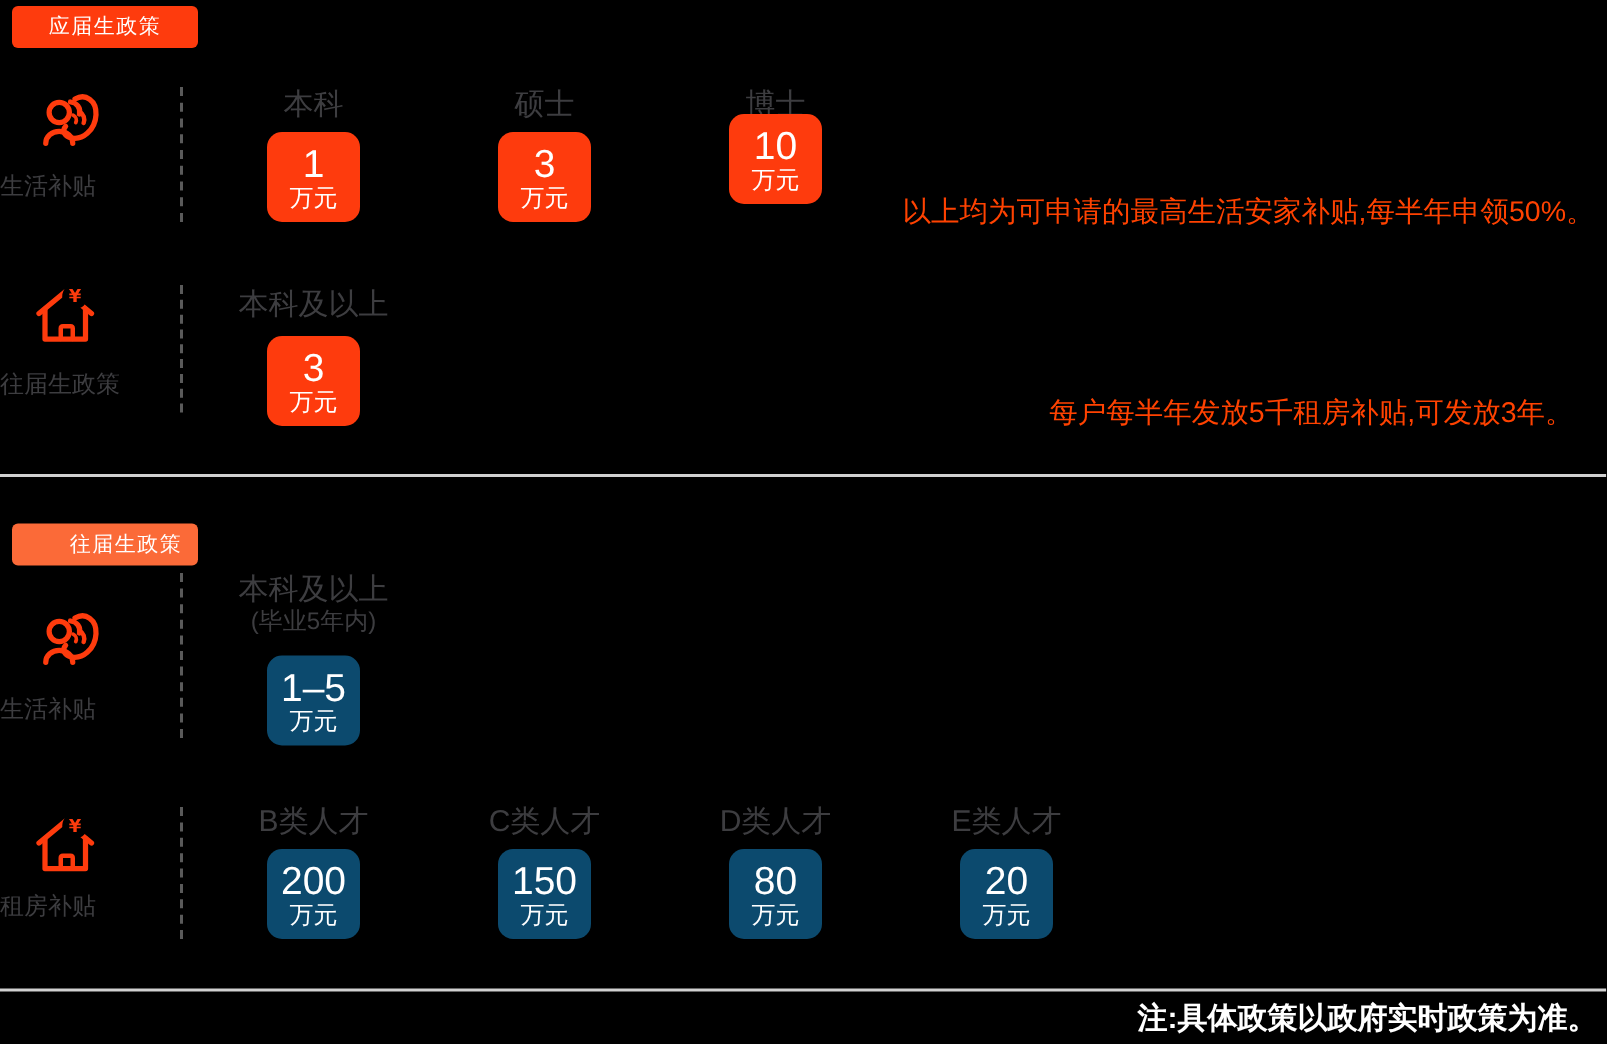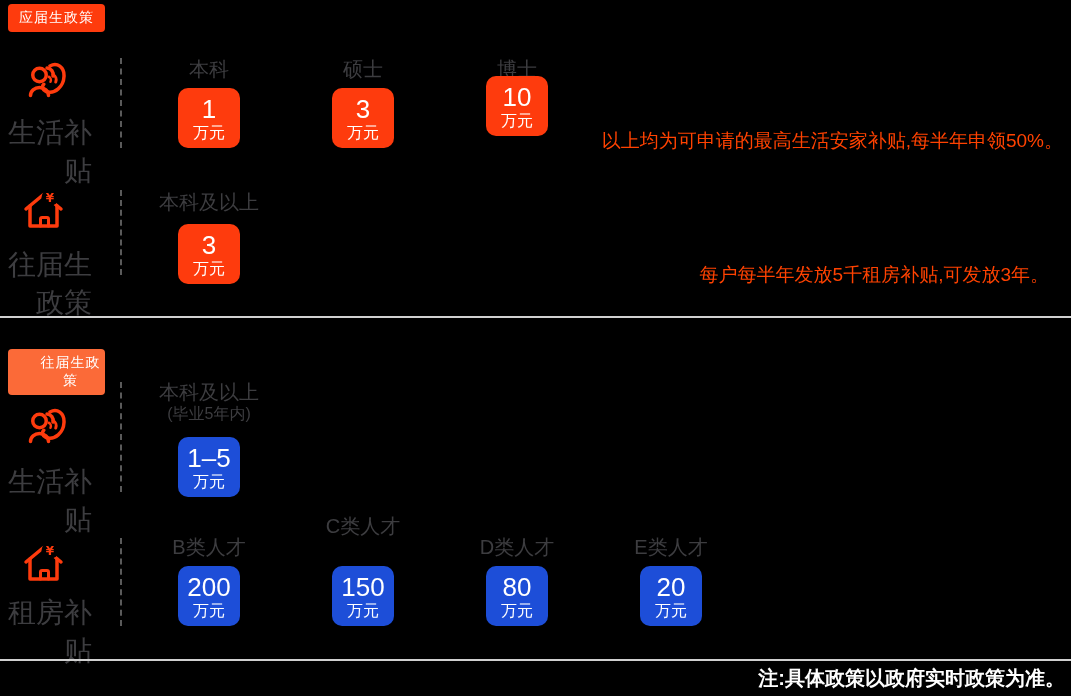--- a/index.html
+++ b/index.html
@@ -1,42 +1,42 @@
 <!DOCTYPE html>
 <html><head>
 <meta charset="utf-8">
 <style>
   html,body{margin:0;padding:0;background:#000;}
   .canvas{
     position:relative;width:1071px;height:696px;background:#000000;
     font-family:"Liberation Sans","DejaVu Sans",sans-serif;overflow:hidden;
   }
   .badge{
-    position:absolute;left:8px;width:97px;box-sizing:border-box;
+    position:absolute;left:8px;width:124px;box-sizing:border-box;
     text-align:center;padding:5px 0;border-radius:4px;
     color:#ffffff;font-size:14px;letter-spacing:1px;
   }
   .badge-red{background:#fe3b0d;}
   .badge-orange{background:#fb6a38;padding-left:28px;}
   .row-label{
-    position:absolute;left:0;width:92px;text-align:right;
-    font-size:28px;font-weight:500;color:#3d3d40;
+    position:absolute;left:0;width:92px;text-align:left;
+    font-size:16px;font-weight:500;color:#3d3d40;
   }
   .col-header{
     position:absolute;width:124px;text-align:center;
     font-size:20px;font-weight:500;color:#3d3d40;
   }
   .col-subheader{font-size:16px;font-weight:400;}
   .value-box{
     position:absolute;width:62px;height:60px;border-radius:10px;
     display:flex;flex-direction:column;align-items:center;justify-content:center;
     color:#ffffff;
   }
   .box-red{background:#fe3b0d;}
-  .box-orange{background:#1d4ed8;}
+  .box-orange{background:#0c4a6e;}
   .value-box .v{font-size:26px;line-height:28px;}
   .value-box .u{font-size:16px;line-height:19px;}
   .dash{position:absolute;left:120px;width:0;border-left:2px dashed #5a5a5a;}
   .divider{position:absolute;left:0;width:1071px;height:1.5px;background:#d0d0d0;}
   .note{position:absolute;font-size:19px;color:#ff4200;white-space:nowrap;}
   .footer-note{position:absolute;font-size:20px;font-weight:700;color:#ffffff;white-space:nowrap;}
   .icon-wrap{position:absolute;display:block;}
 </style>
 </head>
 <body>
@@ -127,21 +127,21 @@
       <path d="M18 36 L18 76 L72 76 L72 36" stroke="#fe3b0d" stroke-width="7" stroke-linecap="round" stroke-linejoin="round"></path>
       <circle cx="58" cy="19" r="17" fill="#000000"></circle>
       <path d="M39 76 L39 62 Q39 59 42 59 L52 59 Q55 59 55 62 L55 76" stroke="#fe3b0d" stroke-width="6" stroke-linecap="round" stroke-linejoin="round"></path>
       <text x="58" y="27" text-anchor="middle" font-size="24" font-weight="bold" font-family="DejaVu Sans, sans-serif" fill="#fe3b0d">¥</text>
     </svg>
   </span>
   <div class="row-label" style="top:594px">租房补贴</div>
   <div class="dash" style="top:538px;height:88px"></div>
 
   <div class="col-header" style="left:147px;top:534px">B类人才</div>
-  <div class="col-header" style="left:301px;top:513px">C类人才</div>
+  <div class="col-header" style="left:301px;top:534px">C类人才</div>
   <div class="col-header" style="left:455px;top:534px">D类人才</div>
   <div class="col-header" style="left:609px;top:534px">E类人才</div>
 
   <div class="value-box box-orange" style="left:178px;top:566px">
     <span class="v">200</span>
     <span class="u">万元</span>
   </div>
   <div class="value-box box-orange" style="left:332px;top:566px">
     <span class="v">150</span>
     <span class="u">万元</span>

